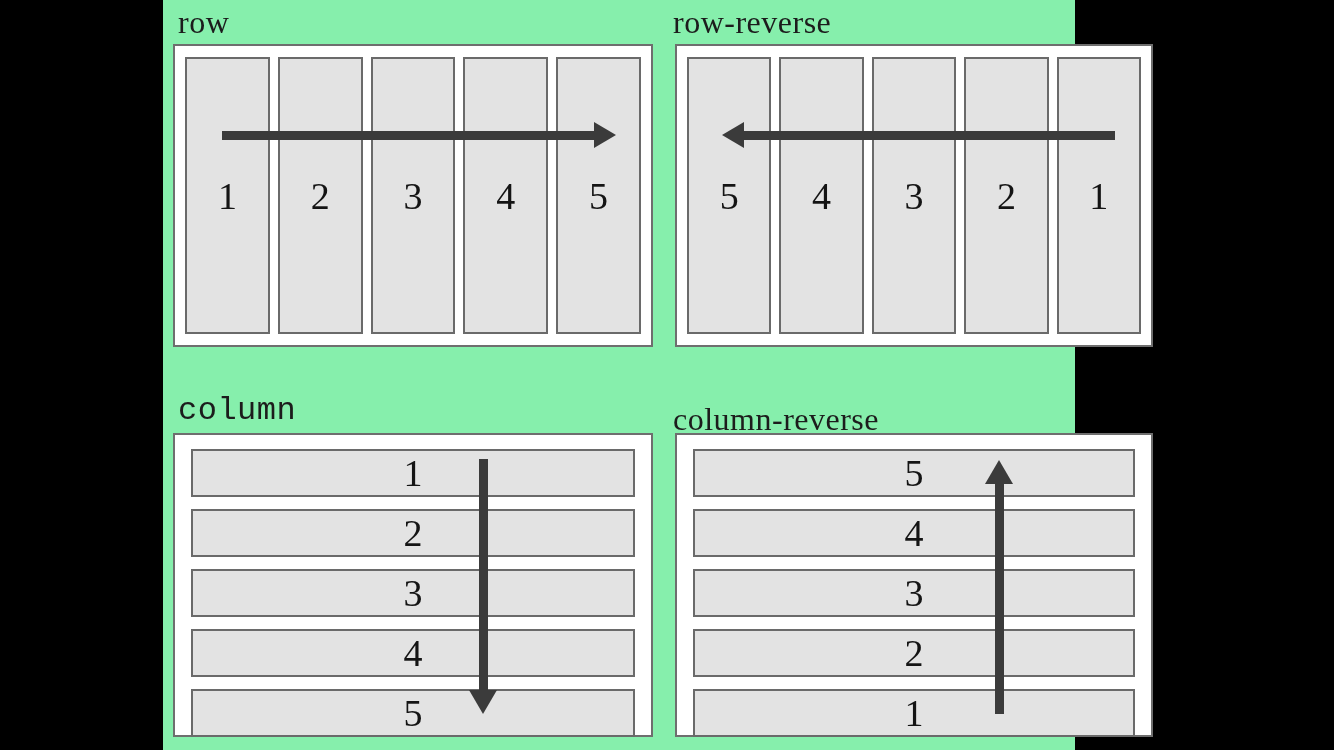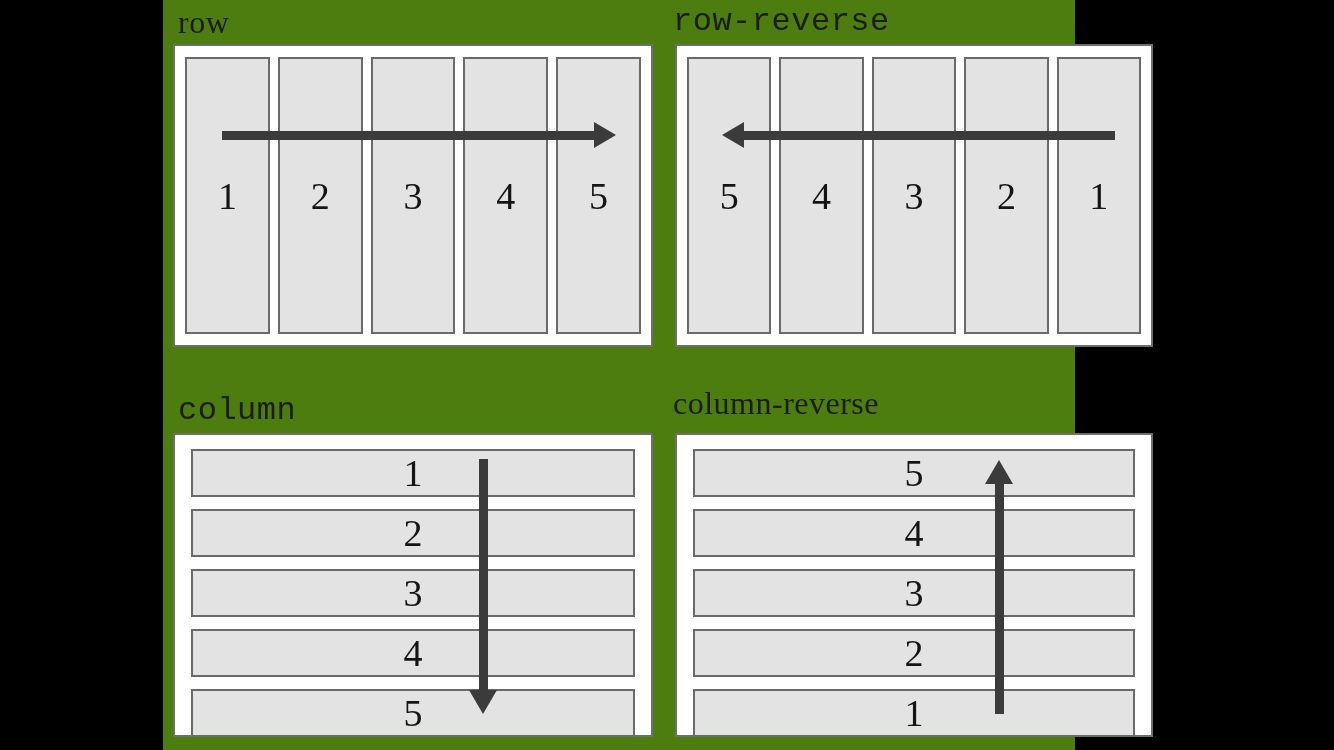--- a/index.html
+++ b/index.html
@@ -13,21 +13,21 @@
     position: relative;
     overflow: hidden;
     font-family: "Liberation Serif", "DejaVu Serif", serif;
   }
   .stage {
     position: absolute;
     left: 163px;
     top: 0;
     width: 912px;
     height: 750px;
-    background: #4d7c0f;
+    background: #86efac;
   }
   .letterbox {
     position: absolute;
     top: 0;
     height: 750px;
     background: #000000;
   }
   .letterbox.left  { left: 0; width: 163px; }
   .letterbox.right { right: 0; width: 164px; }
 
@@ -105,23 +105,23 @@
   }
   .head-up {
     width: 0; height: 0;
     border-bottom: 24px solid #3b3b3b;
     border-left: 14px solid transparent;
     border-right: 14px solid transparent;
   }
 
   
   .title-row            { left: 15px;  top: 3px; }
-  .title-row-reverse    { left: 510px; top: 3px; font-family: Liberation Mono, monospace; }
+  .title-row-reverse    { left: 510px; top: 3px; }
   .title-column         { left: 15px;  top: 392px; font-family: Liberation Mono, monospace; }
-  .title-column-reverse { left: 510px; top: 384px; }
+  .title-column-reverse { left: 510px; top: 400px; }
 
   .container-row            { left: 10px;  top: 44px;  width: 480px; height: 303px; }
   .container-row-reverse    { left: 512px; top: 44px;  width: 478px; height: 303px; }
   .container-column         { left: 10px;  top: 433px; width: 480px; height: 304px; }
   .container-column-reverse { left: 512px; top: 433px; width: 478px; height: 304px; }
 
   .arrow-row            { left: 47px;  top: 76px; }
   .arrow-row-reverse    { left: 45px;  top: 76px; }
   .arrow-column         { left: 294px; top: 24px; }
   .arrow-column-reverse { left: 308px; top: 25px; }

